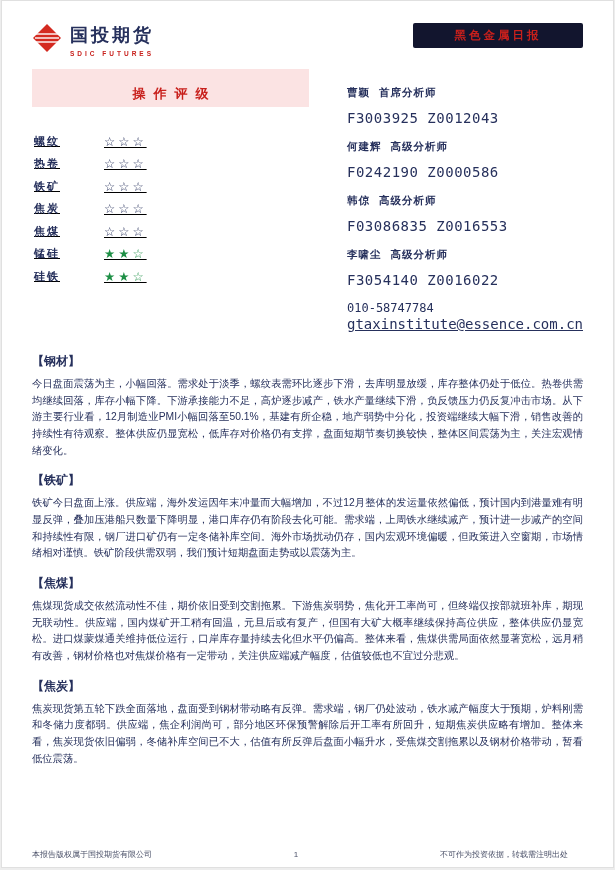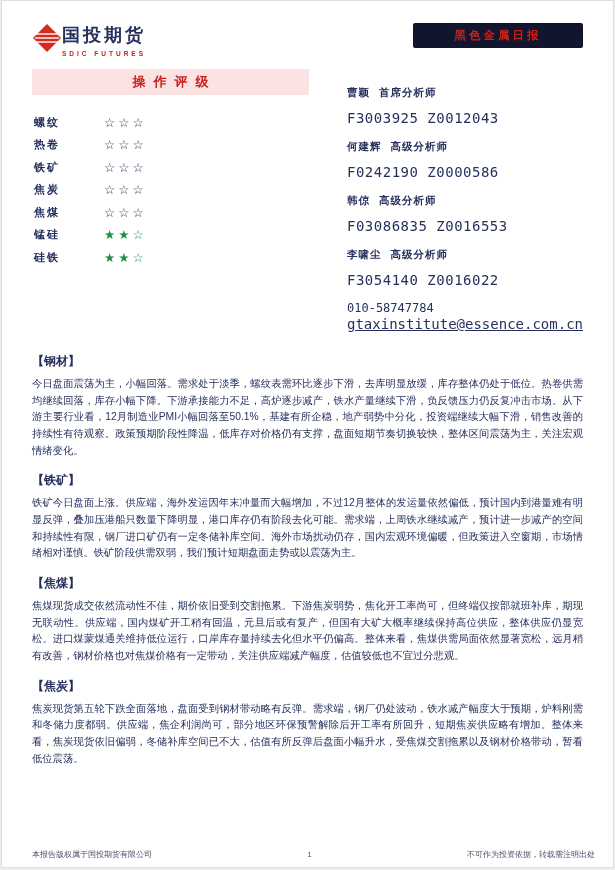--- a/index.html
+++ b/index.html
@@ -12,41 +12,41 @@
   *{box-sizing:border-box;margin:0;padding:0;}
   html,body{background:#ededed;}
   body{font-family:"Liberation Sans","DejaVu Sans",sans-serif;}
   .page{
     width:613px;height:868px;margin:0 auto;background:#fff;
     position:relative;border:1px solid #e0e0e0;
     padding:22px 30px 0 30px;
   }
   
   .top{display:flex;justify-content:space-between;align-items:flex-start;}
-  .logo-wrap{display:flex;align-items:center;}
+  .logo-wrap{display:flex;align-items:center;gap:8px;}
   .brand-col{display:flex;flex-direction:column;}
   .brand-name{font-size:18px;font-weight:bold;color:var(--navy);letter-spacing:3px;}
   .brand-sub{font-size:6.5px;color:var(--red);letter-spacing:3px;margin-top:3px;font-weight:bold;}
   .head-right{width:170px;}
   .badge{
     background:var(--badge-bg);color:var(--red);font-weight:bold;font-size:11.5px;
     text-align:center;padding:5px 16px;letter-spacing:3px;border-radius:2px;
   }
   .date-box{
     border:1px solid var(--red);color:var(--red);font-size:9.5px;font-weight:bold;
     text-align:center;padding:3px 0;margin-top:5px;letter-spacing:1px;
   }
   
   .columns{display:flex;margin-top:12px;}
   .left{width:335px;}
   .rating-title{
     background:var(--rating-bg);color:var(--red);font-weight:bold;font-size:13px;
-    letter-spacing:8px;text-align:center;padding:4px 0 4px 8px;
+    letter-spacing:8px;text-align:center;padding:16px 0 4px 8px;
   }
-  .rating-rows{margin-top:16px;padding-left:2px;}
+  .rating-rows{margin-top:23px;padding-left:2px;text-decoration:underline;}
   .rating-row{display:flex;align-items:center;height:22.5px;}
   .commodity{width:70px;font-weight:bold;font-size:11px;color:var(--navy);letter-spacing:2px;}
   .stars{font-family:"DejaVu Sans",sans-serif;font-size:12.5px;letter-spacing:3px;}
   .stars.navy{color:var(--navy);}
   .stars.green{color:var(--green);}
   .right{flex:1;padding-left:38px;padding-top:16px;}
   .an-line{font-size:10.5px;font-weight:bold;color:var(--navy);letter-spacing:1px;margin-bottom:13px;line-height:14px;}
   .an-title{margin-left:9px;text-align:right;}
   .cert{
     font-family:"DejaVu Sans Mono","Liberation Mono",monospace;
@@ -57,21 +57,21 @@
     font-family:"DejaVu Sans Mono","Liberation Mono",monospace;font-size:14px;color:var(--navy);
     margin-top:0;text-decoration:underline;display:inline-block;
   }
   
   .sections{margin-top:20px;}
   .section{margin-bottom:13px;}
   .section h3{font-size:12px;font-weight:bold;color:var(--navy);margin-bottom:6px;}
   .section p{font-size:10.3px;color:var(--navy);line-height:1.62;text-align:justify;}
   
   .footer{
-    position:absolute;bottom:7px;left:30px;right:18px;
+    position:absolute;bottom:7px;left:30px;right:45px;
     display:flex;justify-content:space-between;align-items:center;
     font-size:8px;color:#4a5068;padding-top:4px;
   }
 </style>
 </head>
 <body>
 
 <div class="page">
 
   <div class="top">
@@ -155,21 +155,21 @@
         <div class="cert">F3054140 Z0016022</div>
       </div>
       <div class="phone">010-58747784</div>
       <a class="email" href="#">gtaxinstitute@essence.com.cn</a>
     </div>
   </div>
 
   <div class="sections">
     <div class="section">
       <h3>【钢材】</h3>
-      <p>今日盘面震荡为主，小幅回落。需求处于淡季，螺纹表需环比逐步下滑，去库明显放缓，库存整体仍处于低位。热卷供需均继续回落，库存小幅下降。下游承接能力不足，高炉逐步减产，铁水产量继续下滑，负反馈压力仍反复冲击市场。从下游主要行业看，12月制造业PMI小幅回落至50.1%，基建有所企稳，地产弱势中分化，投资端继续大幅下滑，销售改善的持续性有待观察。政策预期阶段性降温，低库存对价格仍有支撑，盘面短期节奏切换较快，整体区间震荡为主，关注宏观情绪变化。</p>
+      <p>今日盘面震荡为主，小幅回落。需求处于淡季，螺纹表需环比逐步下滑，去库明显放缓，库存整体仍处于低位。热卷供需均继续回落，库存小幅下降。下游承接能力不足，高炉逐步减产，铁水产量继续下滑，负反馈压力仍反复冲击市场。从下游主要行业看，12月制造业PMI小幅回落至50.1%，基建有所企稳，地产弱势中分化，投资端继续大幅下滑，销售改善的持续性有待观察。整体供应仍显宽松，低库存对价格仍有支撑，盘面短期节奏切换较快，整体区间震荡为主，关注宏观情绪变化。</p>
     </div>
     <div class="section">
       <h3>【铁矿】</h3>
       <p>铁矿今日盘面上涨。供应端，海外发运因年末冲量而大幅增加，不过12月整体的发运量依然偏低，预计国内到港量难有明显反弹，叠加压港船只数量下降明显，港口库存仍有阶段去化可能。需求端，上周铁水继续减产，预计进一步减产的空间和持续性有限，钢厂进口矿仍有一定冬储补库空间。海外市场扰动仍存，国内宏观环境偏暖，但政策进入空窗期，市场情绪相对谨慎。铁矿阶段供需双弱，我们预计短期盘面走势或以震荡为主。</p>
     </div>
     <div class="section">
       <h3>【焦煤】</h3>
       <p>焦煤现货成交依然流动性不佳，期价依旧受到交割拖累。下游焦炭弱势，焦化开工率尚可，但终端仅按部就班补库，期现无联动性。供应端，国内煤矿开工稍有回温，元旦后或有复产，但国有大矿大概率继续保持高位供应，整体供应仍显宽松。进口煤蒙煤通关维持低位运行，口岸库存量持续去化但水平仍偏高。整体来看，焦煤供需局面依然显著宽松，远月稍有改善，钢材价格也对焦煤价格有一定带动，关注供应端减产幅度，估值较低也不宜过分悲观。</p>
     </div>
     <div class="section">

